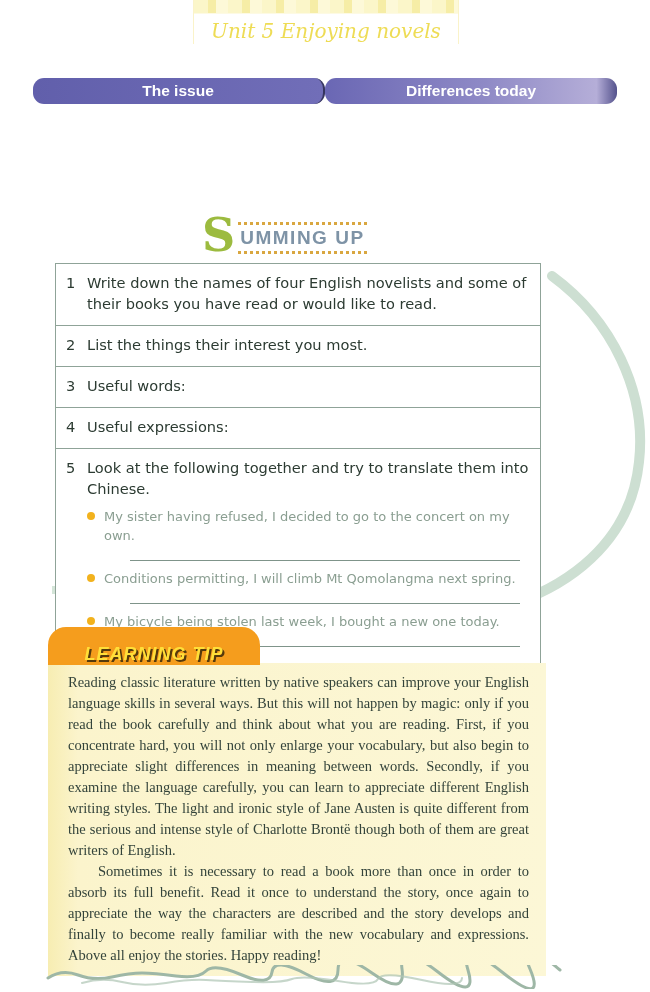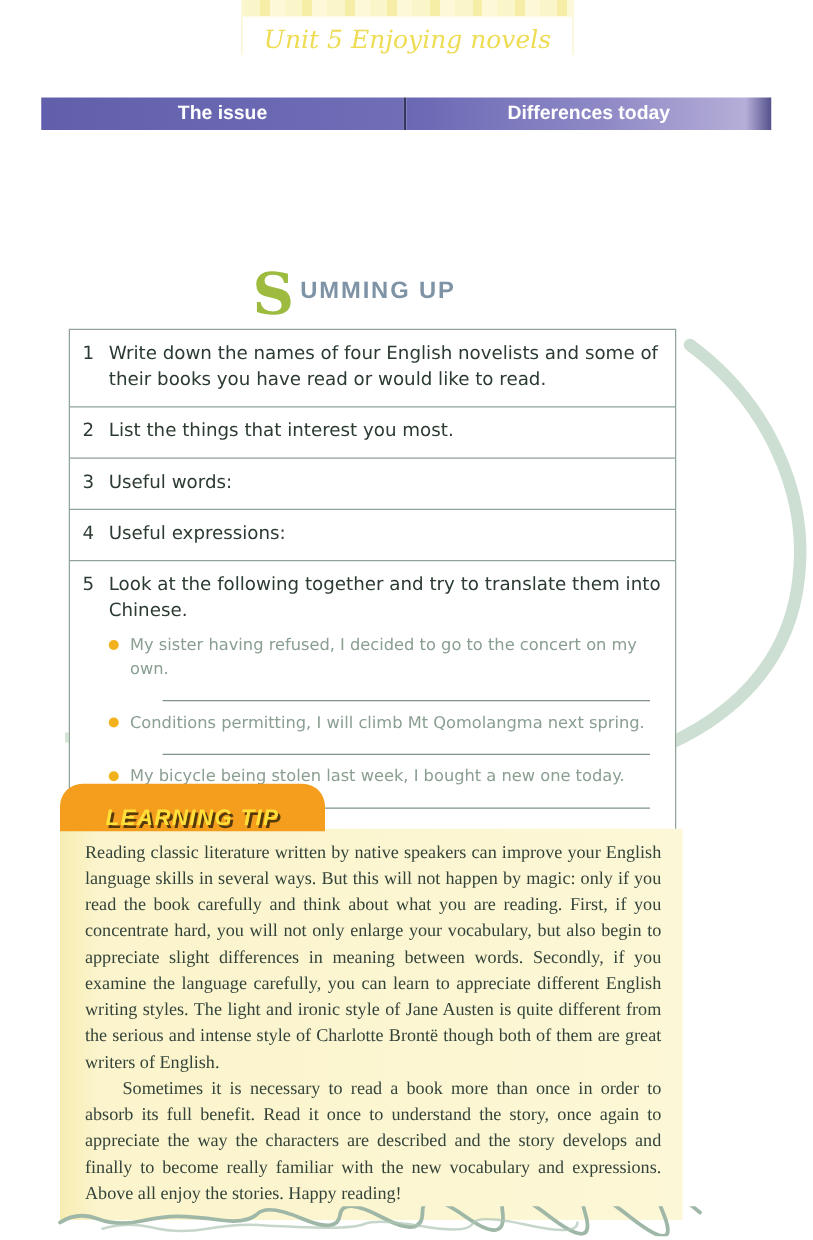--- a/index.html
+++ b/index.html
@@ -15,35 +15,35 @@
   .unit-title{text-align:center;margin-top:5px;font-style:italic;font-size:20px;
               color:var(--unit-title-yellow,#eedc55);font-family:"DejaVu Serif",serif;}
 
   
   .swoosh{position:absolute;left:0;top:0;width:650px;height:992px;z-index:1;pointer-events:none;}
 
   
   .issue-table{position:absolute;left:33px;top:78px;width:584px;z-index:2;background:#fff;}
   .thead{display:flex;height:26px;}
   .th{width:50%;box-sizing:border-box;color:#fff;font-family:"Liberation Sans",sans-serif;
-      font-weight:bold;font-size:15.5px;display:flex;align-items:center;justify-content:center;}
+      font-weight:bold;font-size:15.5px;display:flex;align-items:center;justify-content:center;border-radius:11px;}
   .th-left{background:linear-gradient(90deg,#615fab,#716eb8);
            border-right:2px solid var(--header-divider,#35345f);}
   .th-right{background:linear-gradient(90deg,var(--header-purple,#6a67b4) 0%,#8f8ac6 55%,
             var(--header-purple-light,#b5aed8) 93%,#54528c 100%);}
   .tbody{display:flex;border-bottom:3px solid #a9b4ac;box-shadow:0 1px 0 #d9dfd9;}
   .tcol-left{width:50%;box-sizing:border-box;padding:6px 4px 9px 18px;border-right:1.5px solid #707082;}
   .tcol-right{width:50%;}
   .trow{font-size:15.5px;color:#101010;line-height:25px;white-space:nowrap;}
 
   
   .summing-heading{position:absolute;left:202px;top:214px;display:flex;align-items:flex-start;z-index:2;}
   .big-s{font-family:"DejaVu Serif",serif;font-weight:bold;font-size:46px;line-height:42px;
          color:var(--summing-green,#9cbb3f);margin-right:3px;}
-  .heading-col{display:flex;flex-direction:row;margin-top:7px;}
+  .heading-col{display:flex;flex-direction:column;margin-top:7px;}
   .dotted{height:0;border-top:3px dotted var(--dotted-orange,#d9a740);margin:1px 0;}
   .heading-text{font-family:"Liberation Sans",sans-serif;font-weight:bold;font-size:19px;
                 letter-spacing:1.5px;color:var(--summing-gray-blue,#7e93a6);padding:1px 2px;}
 
   
   .summing-box{position:absolute;left:55px;top:263px;width:486px;box-sizing:border-box;
                background:#fff;border:1.2px solid var(--box-border,#8fa398);z-index:2;
                font-family:"DejaVu Sans",sans-serif;color:var(--ink,#2c3b32);}
   .s-item{border-bottom:1.2px solid var(--box-border,#8fa398);padding:8px 8px 11px 10px;
           display:flex;font-size:14.6px;line-height:21px;}
@@ -110,21 +110,21 @@
     </span>
   </div>
 
   <section class="summing-box">
     <div class="s-item">
       <span class="s-num">1</span>
       <span class="s-text">Write down the names of four English novelists and some of their books you have read or would like to read.</span>
     </div>
     <div class="s-item">
       <span class="s-num">2</span>
-      <span class="s-text">List the things that interest you most.</span>
+      <span class="s-text">List the things their interest you most.</span>
     </div>
     <div class="s-item">
       <span class="s-num">3</span>
       <span class="s-text">Useful words:</span>
     </div>
     <div class="s-item">
       <span class="s-num">4</span>
       <span class="s-text">Useful expressions:</span>
     </div>
     <div class="s-item s-item5">

